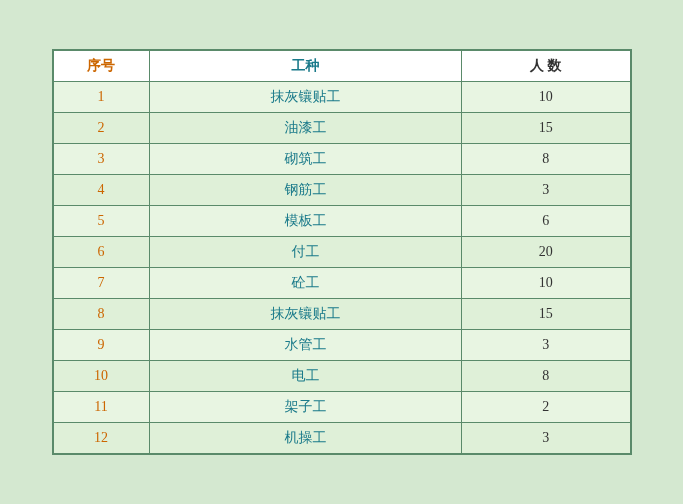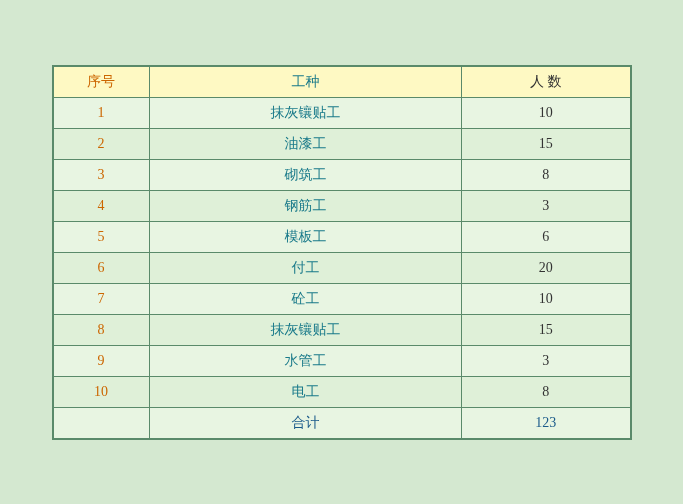--- a/index.html
+++ b/index.html
@@ -31,22 +31,22 @@
 
     table th, table td {
       border: 1px solid #5a8a6a;
       text-align: center;
       padding: 6px 8px;
       font-size: 14px;
     }
 
     thead th {
       color: #1a5a8a;
-      font-weight: normal;
-      background-color: #fef9c3;
+      font-weight: bold;
+      background-color: #ffffff;
     }
 
     tbody td {
       font-weight: normal;
     }
 
     
     .col-index {
       color: #cc6600;
       width: 80px;
@@ -135,20 +135,25 @@
         <tr>
           <td class="col-index">9</td>
           <td class="col-type">水管工</td>
           <td class="col-count">3</td>
         </tr>
         <tr>
           <td class="col-index">10</td>
           <td class="col-type">电工</td>
           <td class="col-count">8</td>
         </tr>
-        <tr class="total-row">
-          <td class="col-index"></td>
-          <td class="col-type">合计</td>
-          <td class="col-count">123</td>
+        <tr>
+          <td class="col-index">11</td>
+          <td class="col-type">架子工</td>
+          <td class="col-count">2</td>
+        </tr>
+        <tr>
+          <td class="col-index">12</td>
+          <td class="col-type">机操工</td>
+          <td class="col-count">3</td>
         </tr>
       </tbody>
   </table>
 </div>
 
 </body></html>

